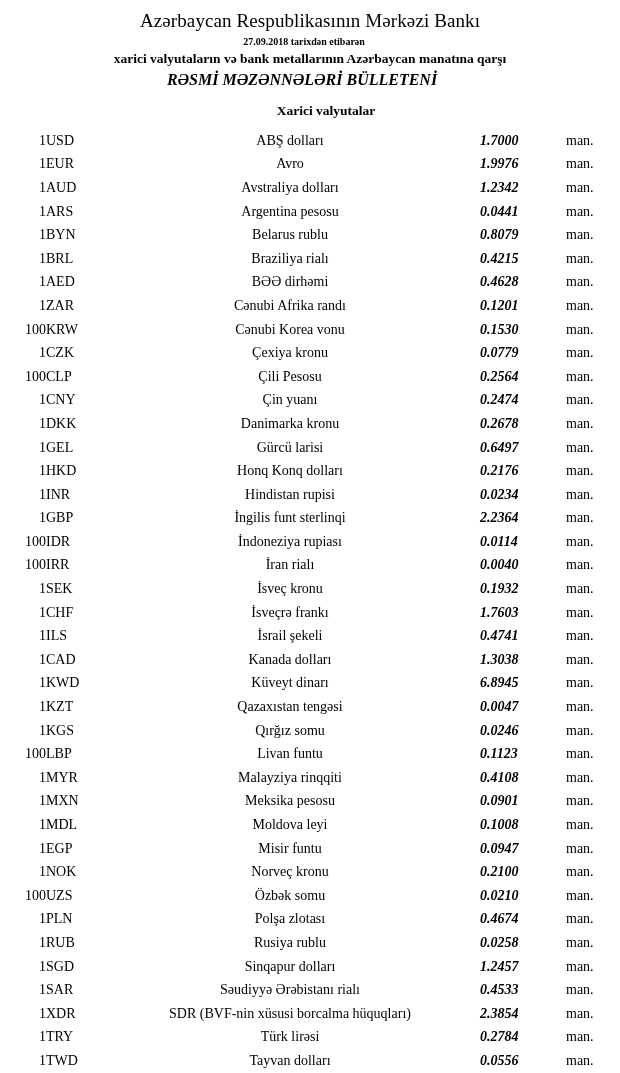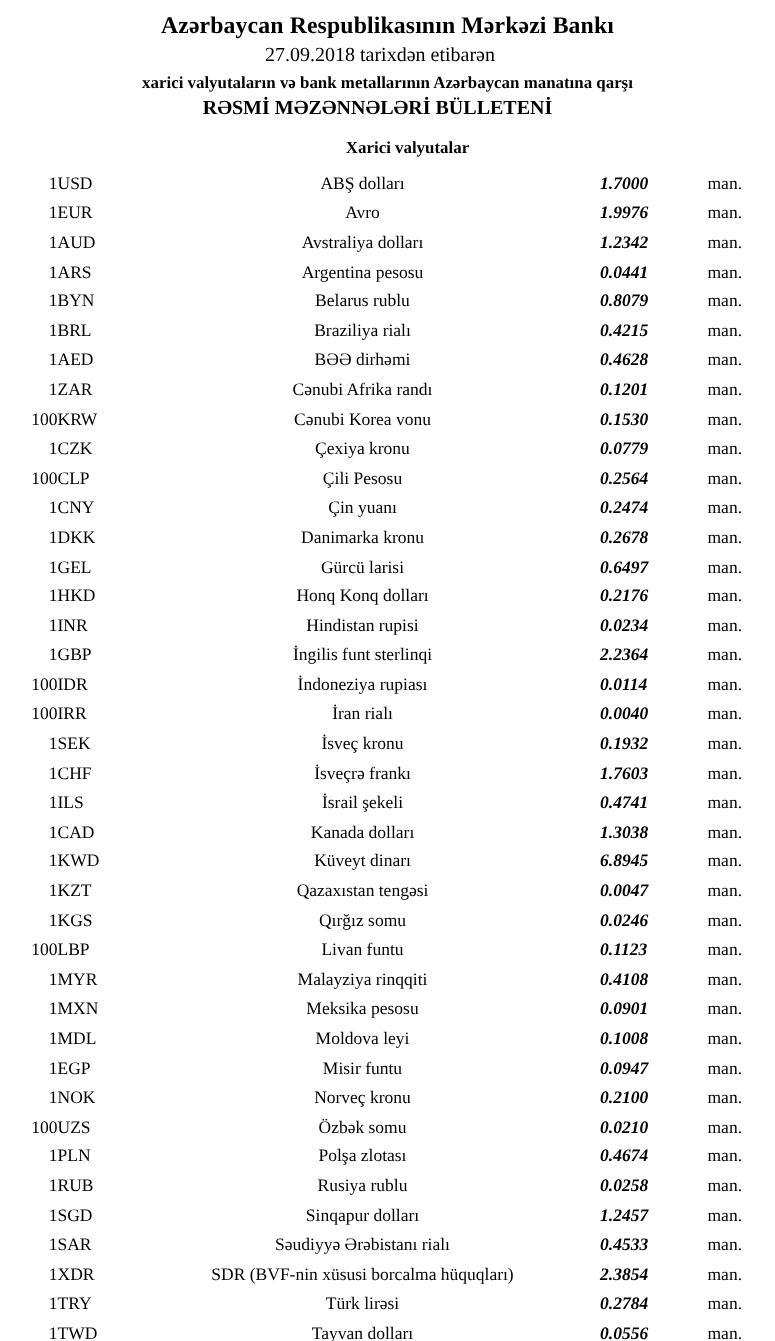--- a/index.html
+++ b/index.html
@@ -17,38 +17,39 @@
   .page {
     width: 620px;
     padding-top: 8px;
     box-sizing: border-box;
   }
   .header {
     text-align: center;
   }
   .bank-title {
     font-size: 19px;
-    font-weight: bold;
+    font-weight: normal;
     letter-spacing: 0.1px;
     margin: 2px 0 4px 0;
   }
   .date-line {
-    font-size: 16px;
-    font-weight: normal;
+    font-size: 10px;
+    font-weight: bold;
     margin: 2px 12px 4px 0;
   }
   .subtitle {
     font-size: 13.5px;
     font-weight: bold;
     margin: 2px 0 4px 0;
   }
   .bulletin-title {
     font-size: 16px;
     font-weight: bold;
     margin: 3px 16px 14px 0;
+    font-style: italic;
   }
   .section-title {
     font-size: 13.5px;
     font-weight: bold;
     text-align: center;
     margin: 6px 0 10px 0;
     padding-left: 32px;
   }
   table.rates {
     border-collapse: collapse;

